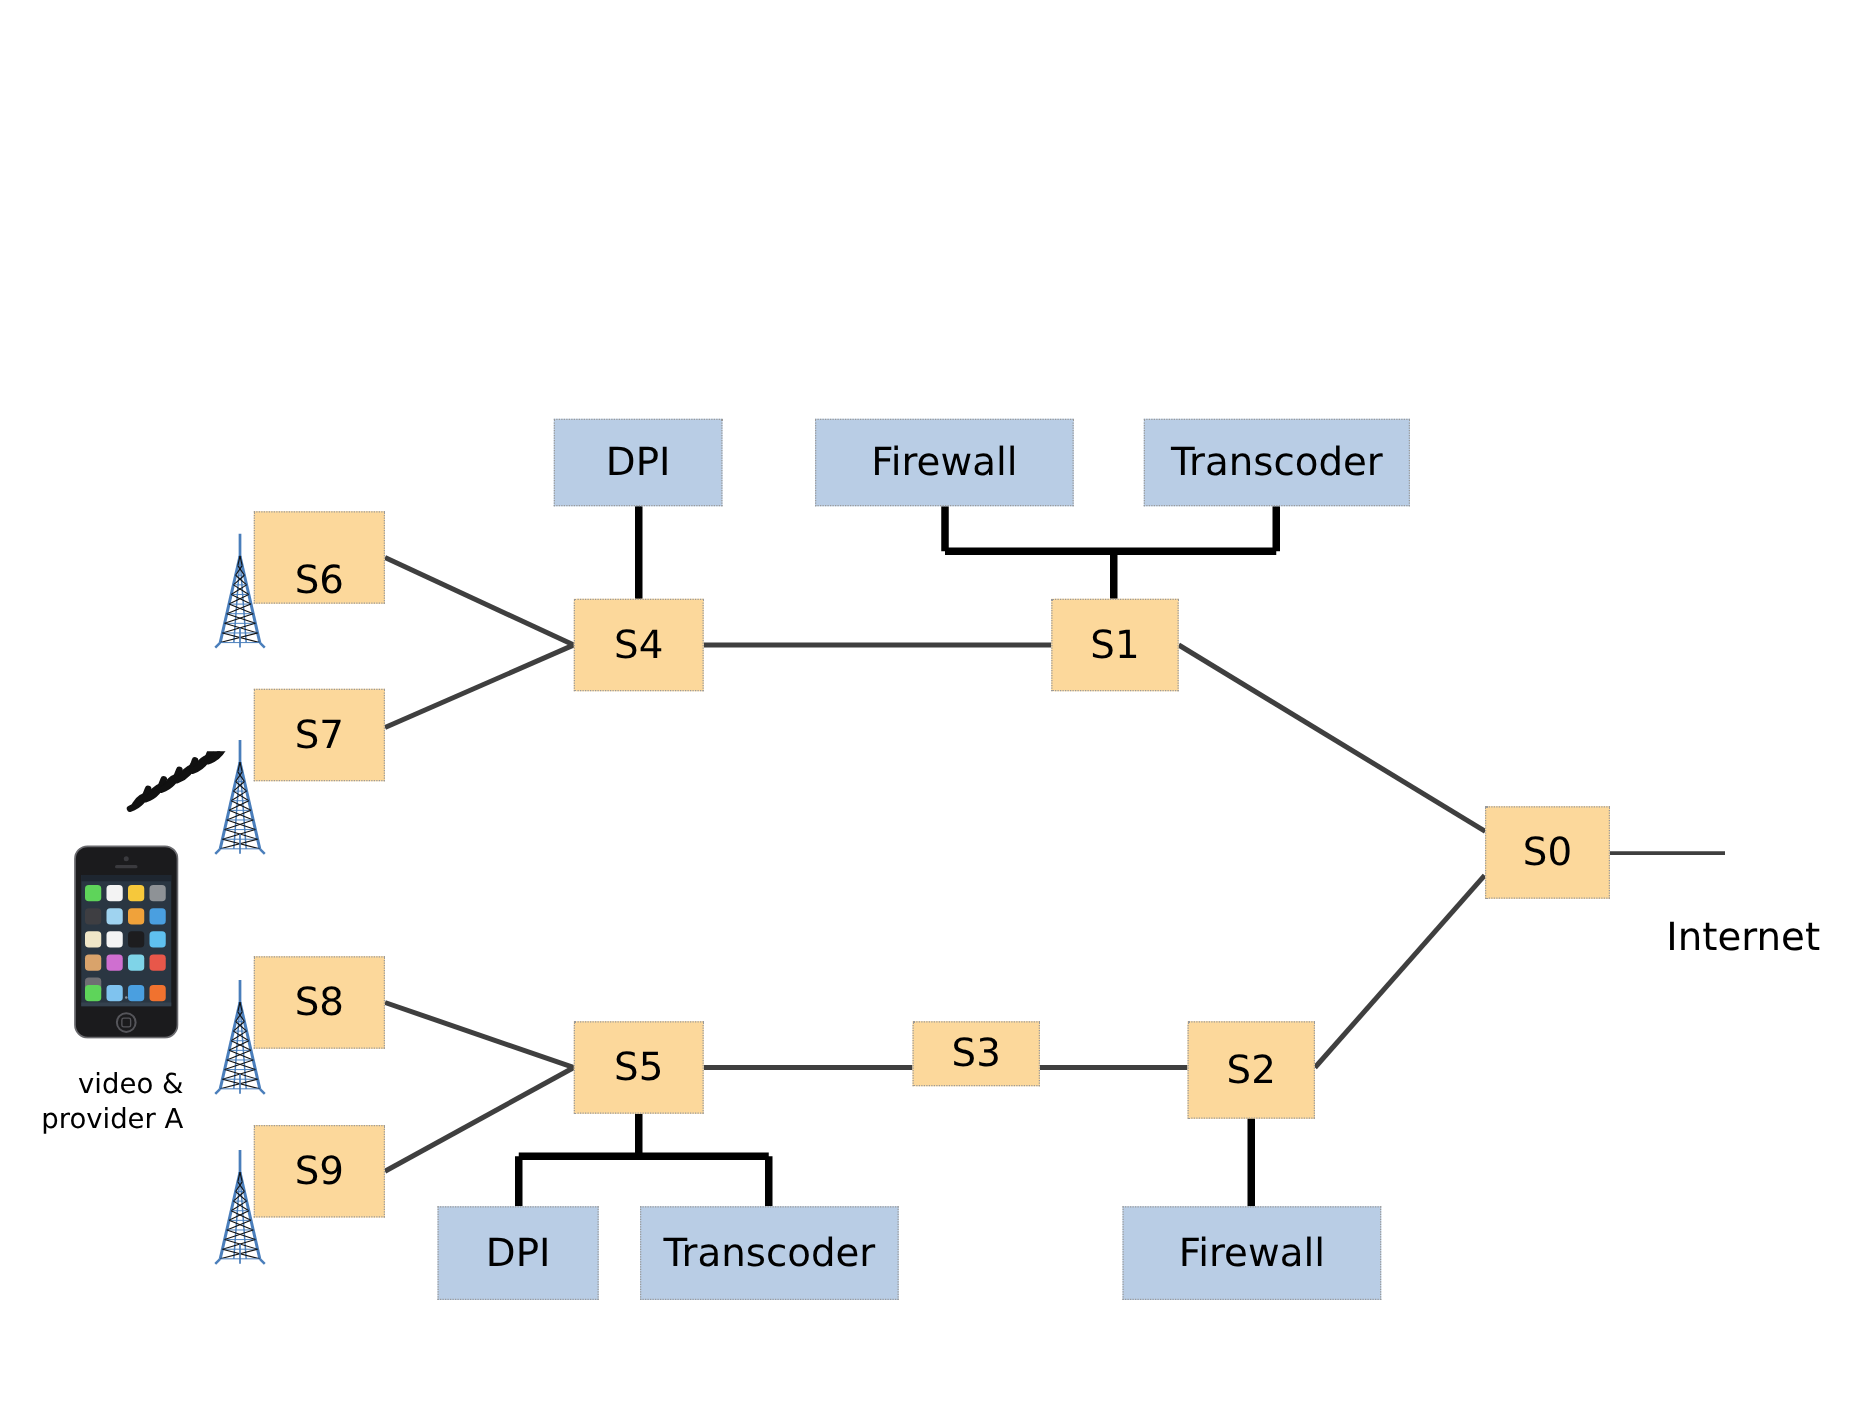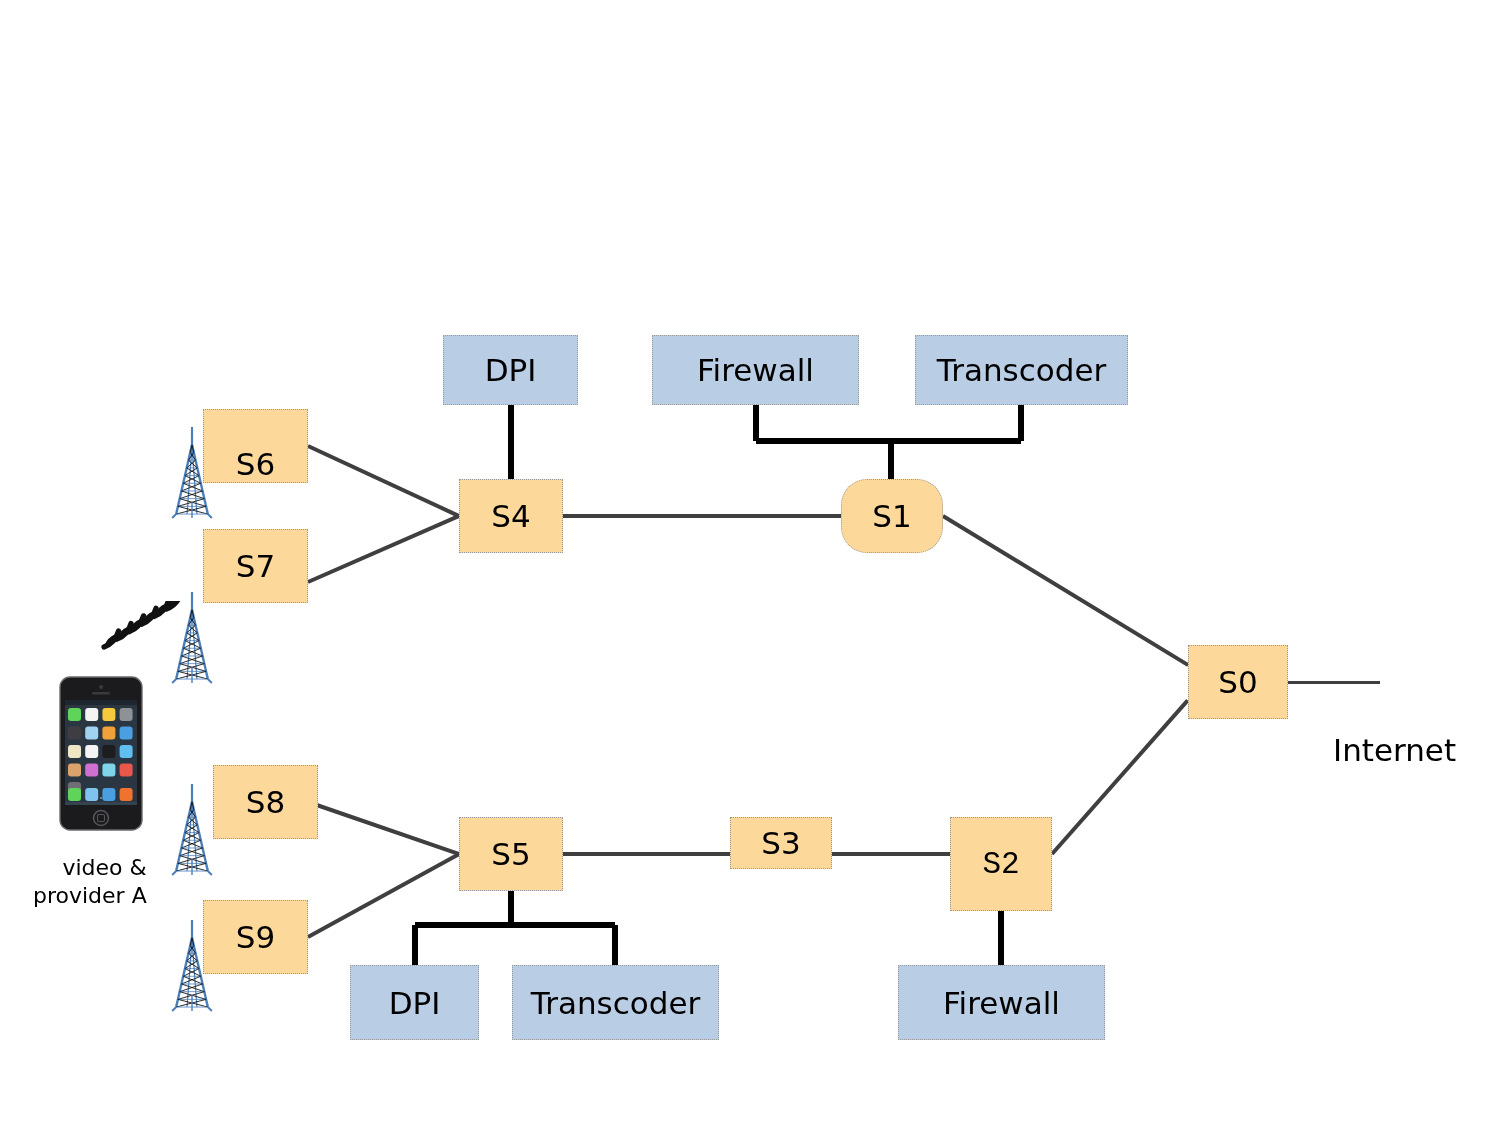--- a/index.html
+++ b/index.html
@@ -300,42 +300,42 @@
           <rect x="60.599999999999994" y="112" width="13" height="13" rx="3" ry="3" fill="#f0722f"></rect>
           <circle cx="42" cy="142" r="7.5" fill="none" stroke="#55555a" stroke-width="1.6"></circle>
           <rect x="38.5" y="138.5" width="7" height="7" rx="1.4" fill="none" stroke="#55555a" stroke-width="1.1"></rect>
         </svg></div>
     </div>
 
   <div id="switches-layer">
       <div class="node switch" style="left: 1188px; top: 645px; width: 100px; height: 74px; background: rgb(252, 216, 155); border-color: rgb(154, 154, 154);">
         <span>S0</span>
       </div>
-      <div class="node switch" style="left: 841px; top: 479px; width: 102px; height: 74px; background: rgb(252, 216, 155); border-color: rgb(154, 154, 154); border-radius: 26px;">
+      <div class="node switch" style="left: 841px; top: 479px; width: 102px; height: 74px; background: rgb(252, 216, 155); border-color: rgb(154, 154, 154);">
         <span>S1</span>
       </div>
-      <div class="node switch" style="left: 950px; top: 817px; width: 102px; height: 94px; background: rgb(252, 216, 155); border-color: rgb(154, 154, 154); font-family: Liberation Mono, monospace;">
+      <div class="node switch" style="left: 950px; top: 817px; width: 102px; height: 78px; background: rgb(252, 216, 155); border-color: rgb(154, 154, 154);">
         <span>S2</span>
       </div>
       <div class="node switch" style="left: 730px; top: 817px; width: 102px; height: 52px; background: rgb(252, 216, 155); border-color: rgb(154, 154, 154);">
         <span>S3</span>
       </div>
       <div class="node switch" style="left: 459px; top: 479px; width: 104px; height: 74px; background: rgb(252, 216, 155); border-color: rgb(154, 154, 154);">
         <span>S4</span>
       </div>
       <div class="node switch" style="left: 459px; top: 817px; width: 104px; height: 74px; background: rgb(252, 216, 155); border-color: rgb(154, 154, 154);">
         <span>S5</span>
       </div>
       <div class="node switch" style="left: 203px; top: 409px; width: 105px; height: 74px; background: rgb(252, 216, 155); border-color: rgb(154, 154, 154); align-items: flex-end;">
         <span>S6</span>
       </div>
-      <div class="node switch" style="left: 203px; top: 529px; width: 105px; height: 74px; background: rgb(252, 216, 155); border-color: rgb(154, 154, 154);">
+      <div class="node switch" style="left: 203px; top: 551px; width: 105px; height: 74px; background: rgb(252, 216, 155); border-color: rgb(154, 154, 154);">
         <span>S7</span>
       </div>
-      <div class="node switch" style="left: 203px; top: 765px; width: 105px; height: 74px; background: rgb(252, 216, 155); border-color: rgb(154, 154, 154); margin-left: 10px;">
+      <div class="node switch" style="left: 203px; top: 765px; width: 105px; height: 74px; background: rgb(252, 216, 155); border-color: rgb(154, 154, 154);">
         <span>S8</span>
       </div>
       <div class="node switch" style="left: 203px; top: 900px; width: 105px; height: 74px; background: rgb(252, 216, 155); border-color: rgb(154, 154, 154);">
         <span>S9</span>
       </div>
     </div>
 
   <div id="vnfs-layer">
       <div class="node vnf" style="left: 443px; top: 335px; width: 135px; height: 70px; background: rgb(185, 205, 229); border-color: rgb(154, 154, 154);">
         <span>DPI</span>

